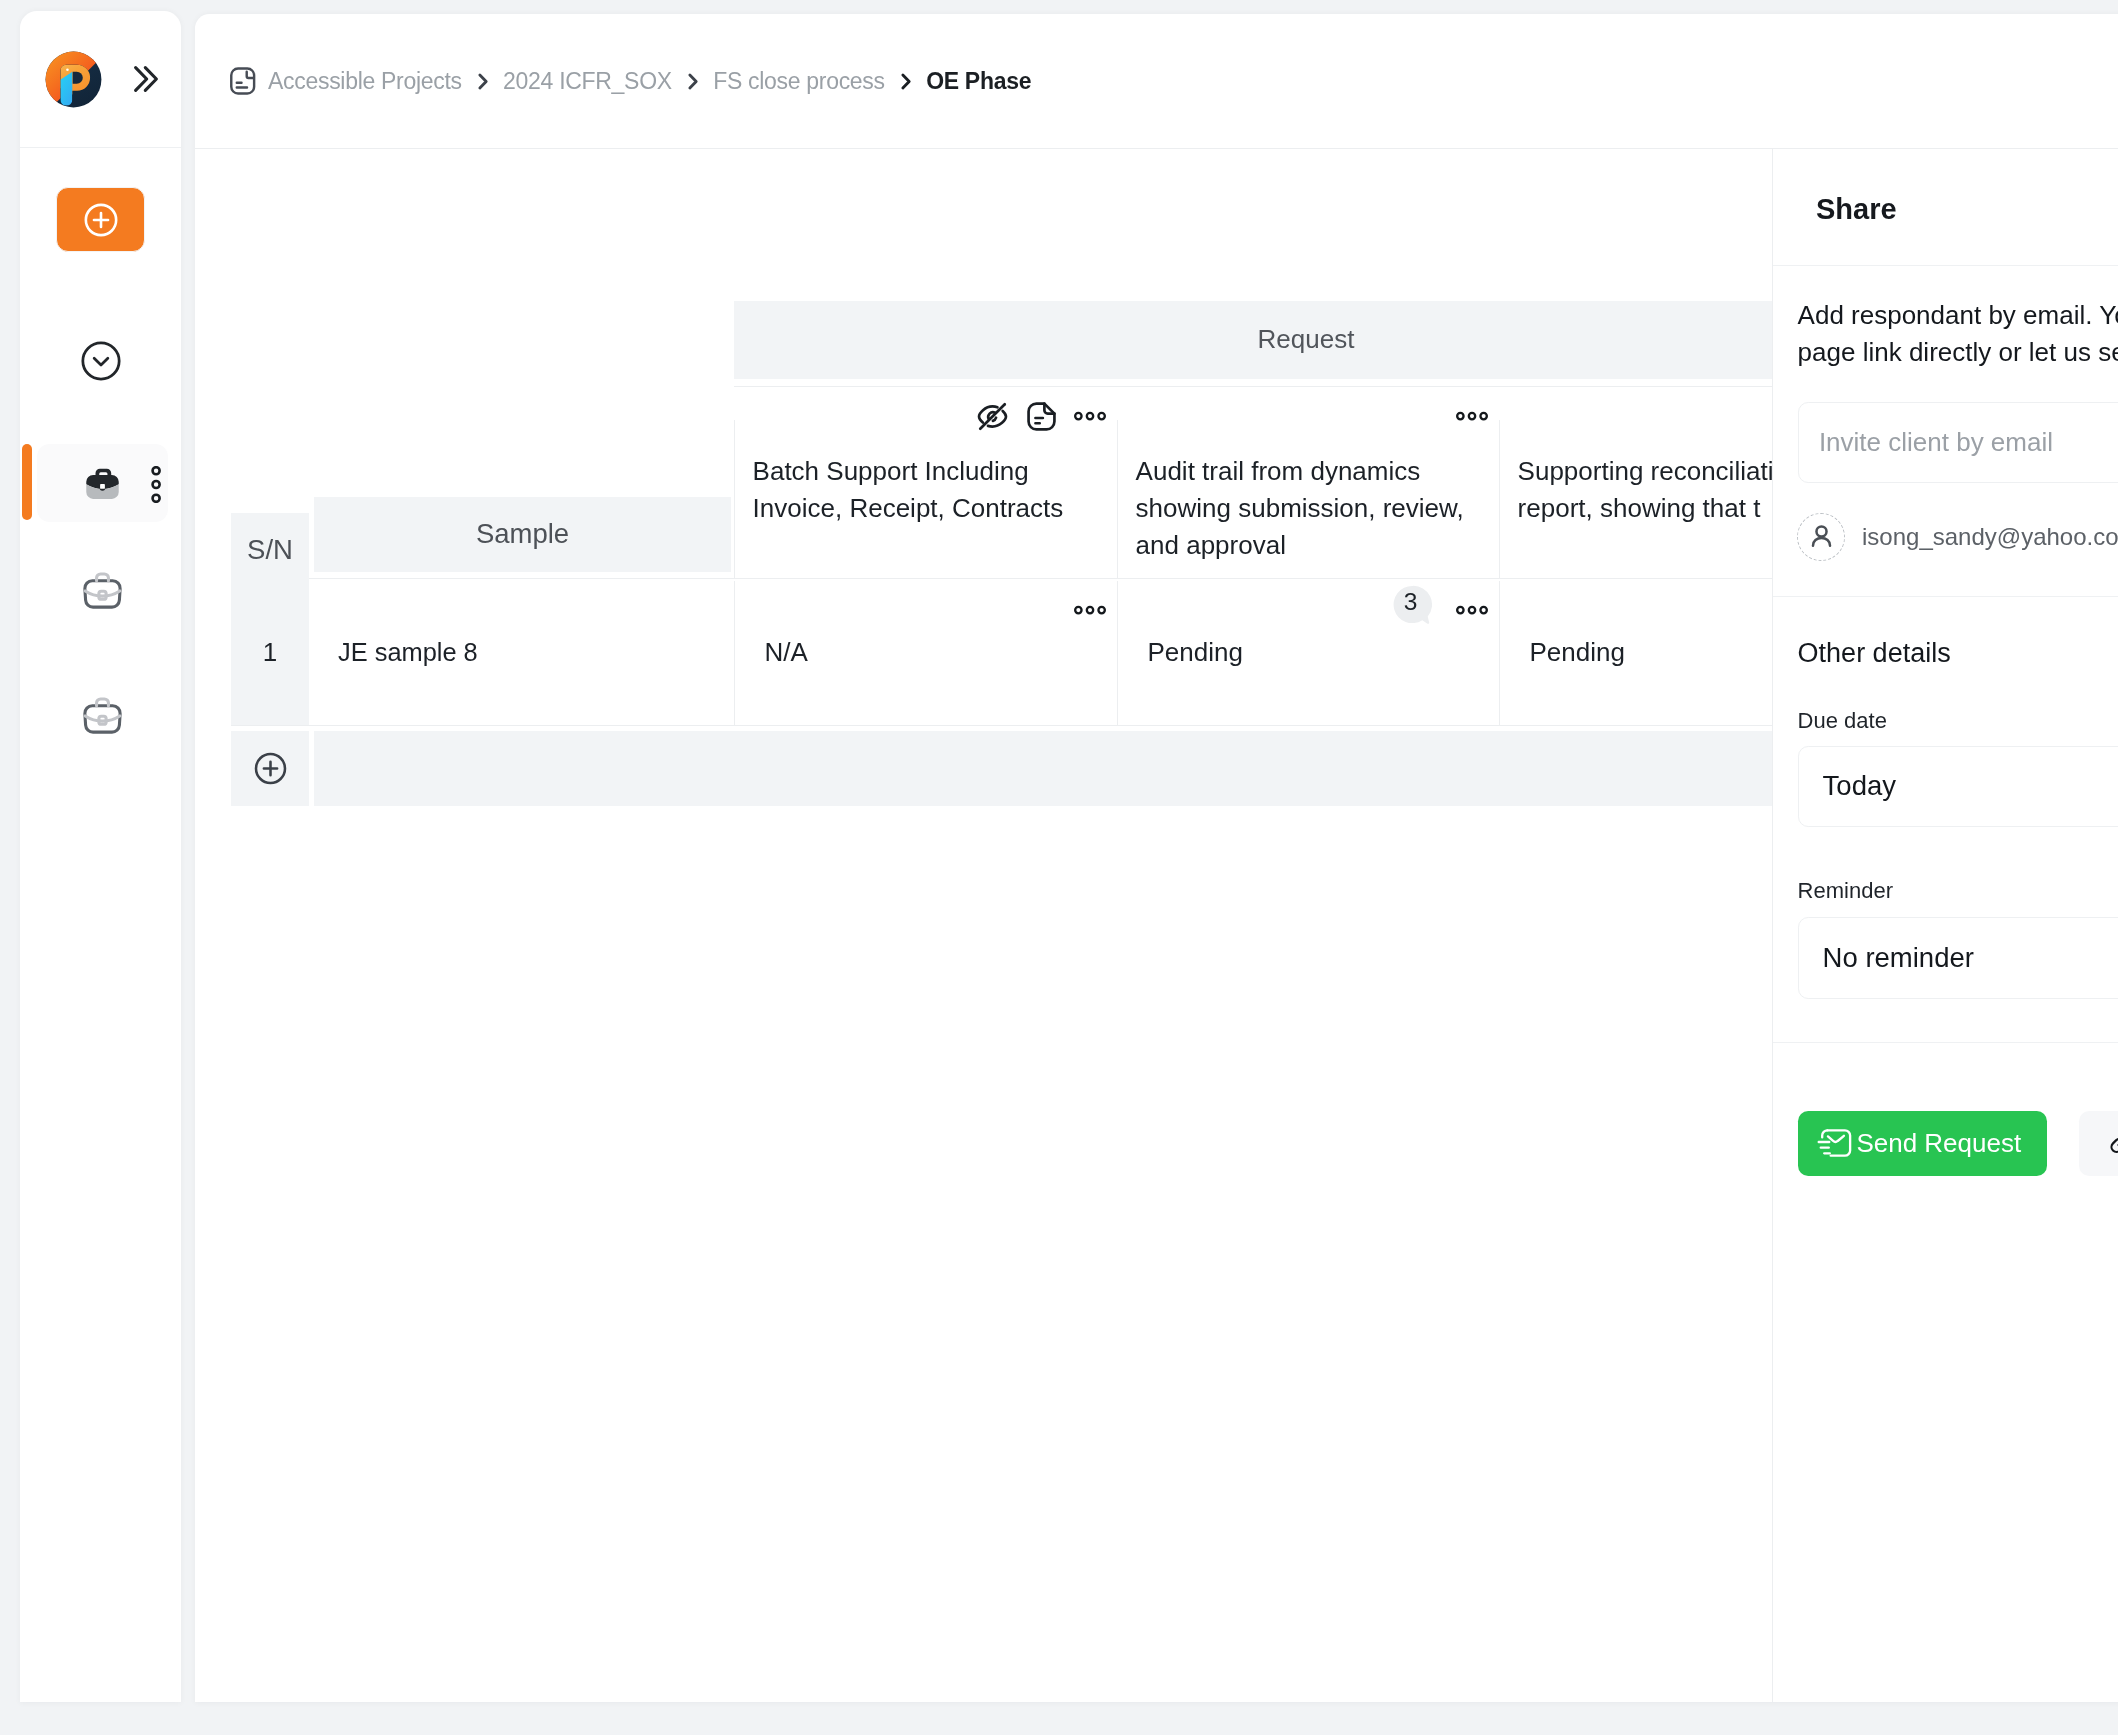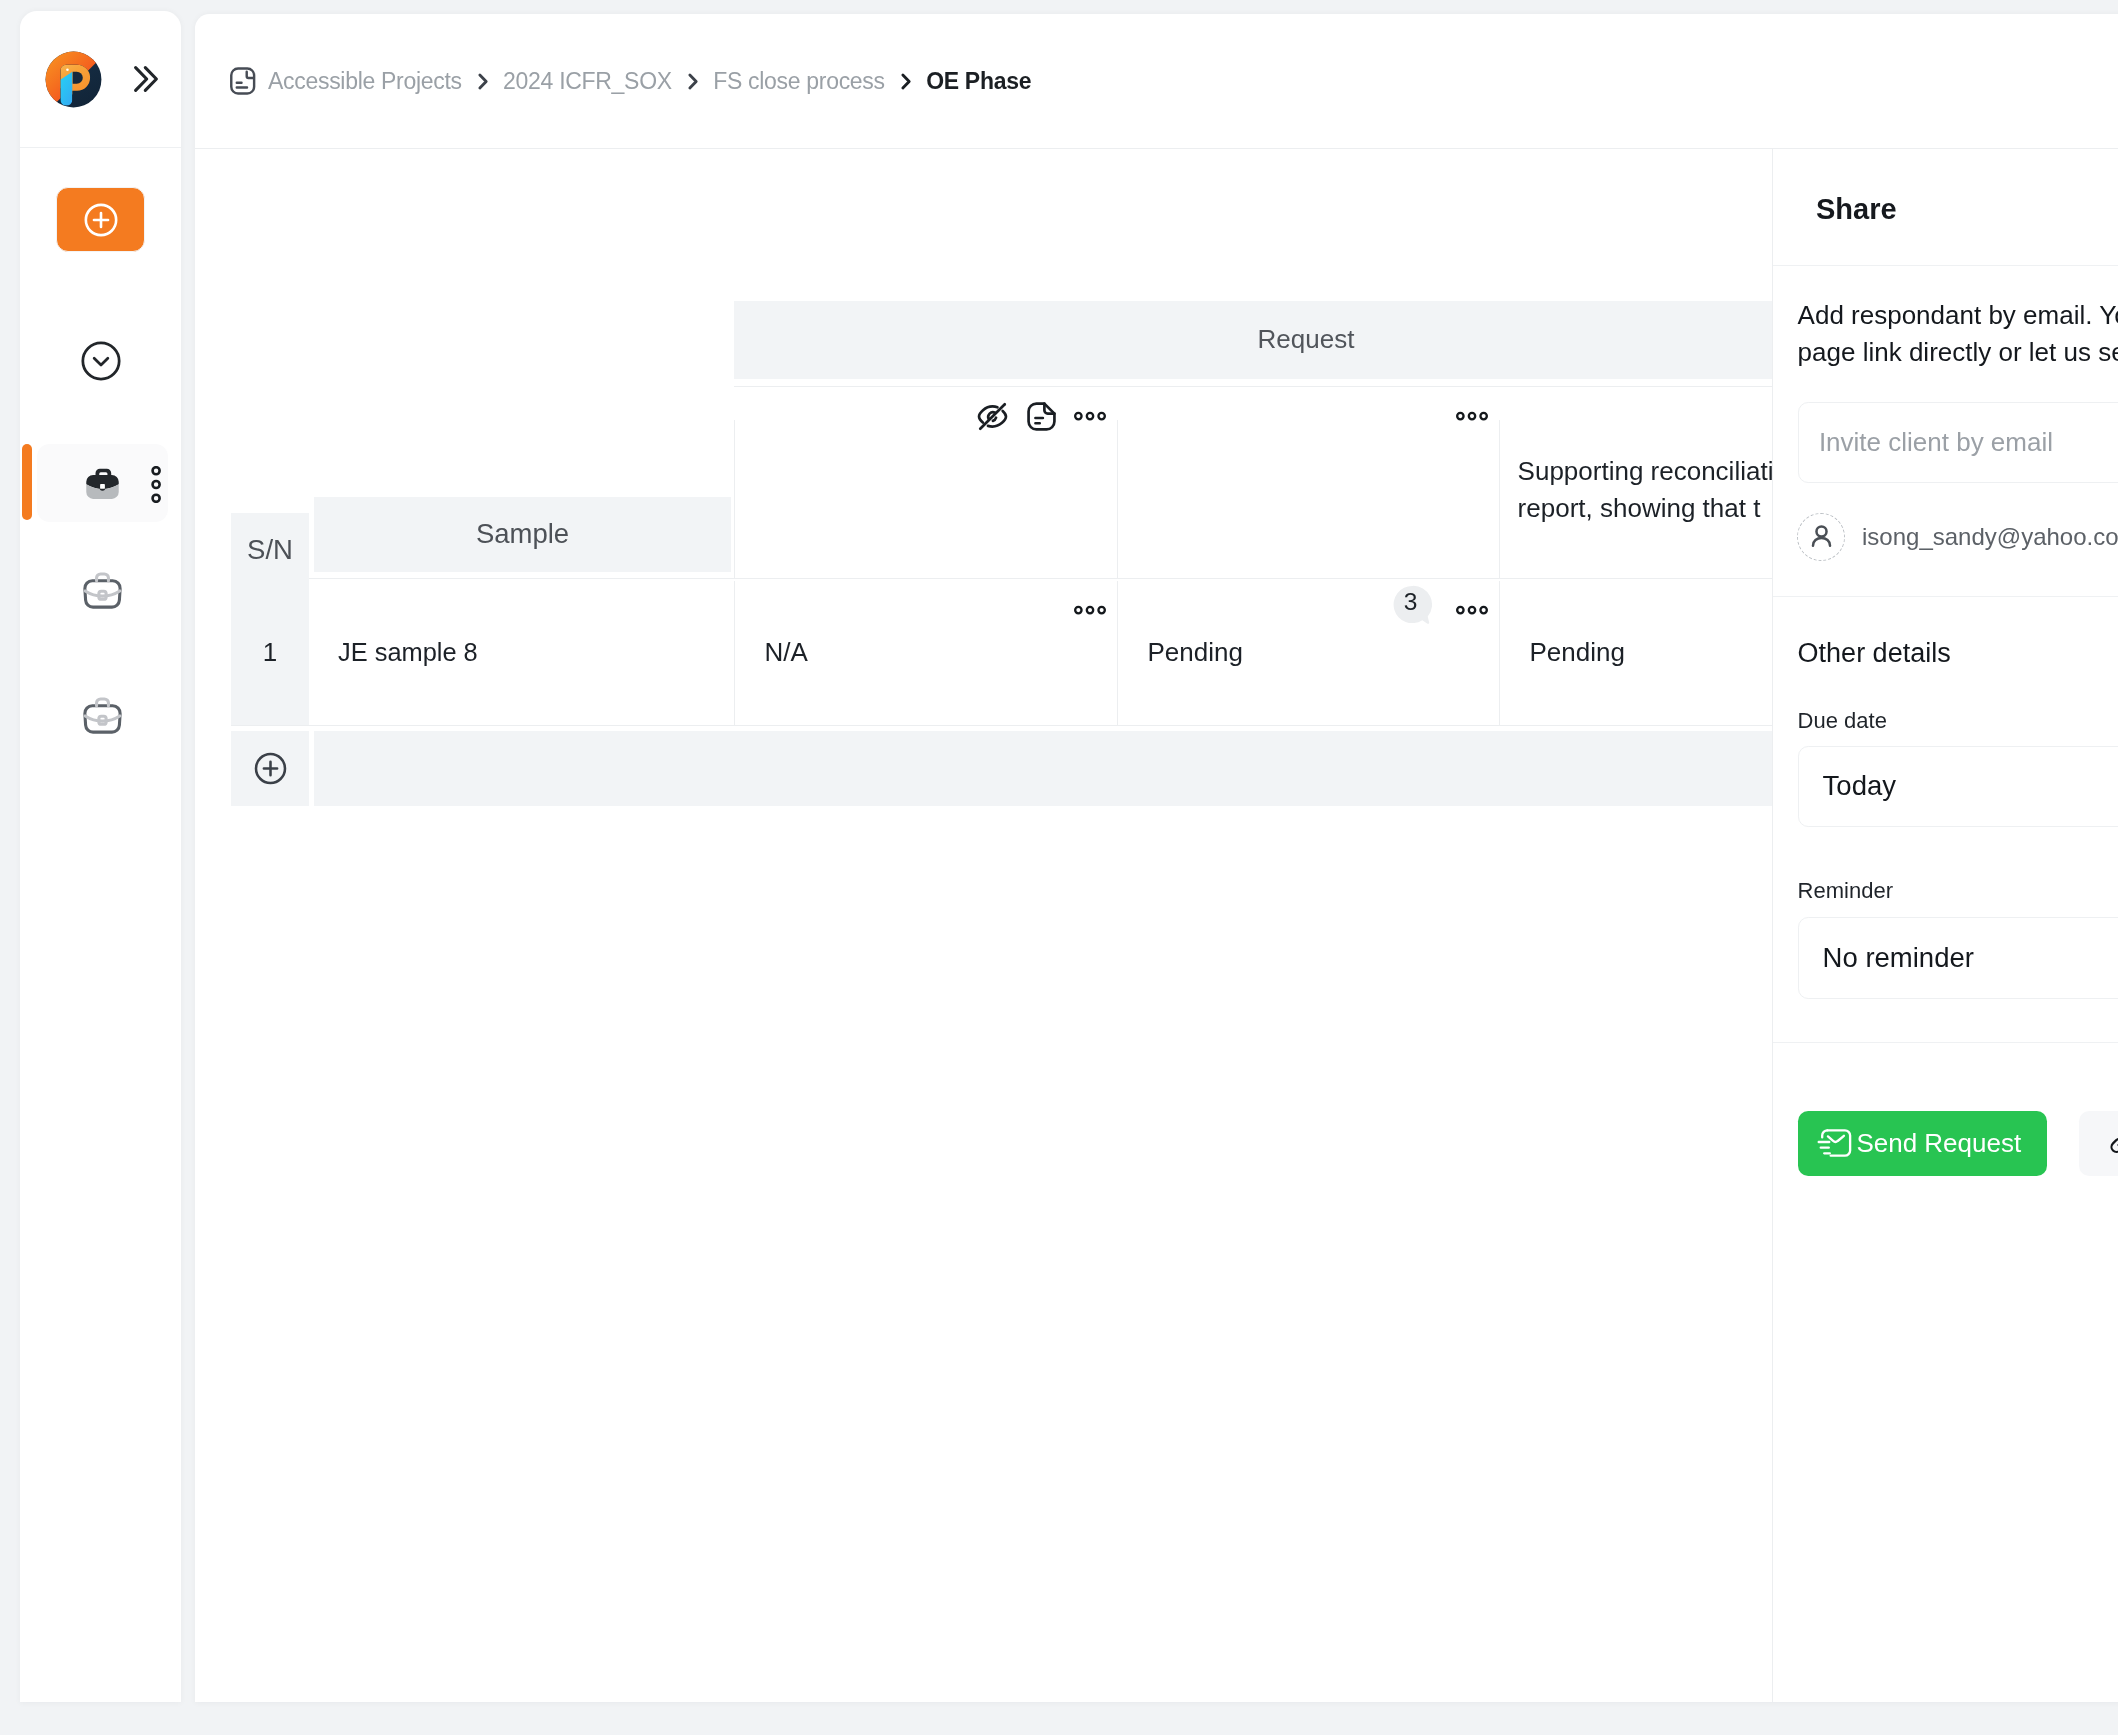--- a/index.html
+++ b/index.html
@@ -286,31 +286,33 @@
             </svg>
           </span>
           <span>
             <svg viewBox="0 0 22 6" width="32" height="10.2" fill="none" stroke="#14181c" stroke-width="1.6">
               <circle cx="3" cy="3" r="2.2"></circle>
                 <circle cx="11" cy="3" r="2.2"></circle>
                 <circle cx="19" cy="3" r="2.2"></circle>
             </svg>
           </span>
         </div>
+        <div class="rq-text">Batch Support Including Invoice, Receipt, Contracts</div>
       </div>
       <div class="rq-col" style="left:886px;width:382px;">
         <div class="rq-icons">
           <span>
             <svg viewBox="0 0 22 6" width="32" height="10.2" fill="none" stroke="#14181c" stroke-width="1.6">
               <circle cx="3" cy="3" r="2.2"></circle>
                 <circle cx="11" cy="3" r="2.2"></circle>
                 <circle cx="19" cy="3" r="2.2"></circle>
             </svg>
           </span>
         </div>
+        <div class="rq-text">Audit trail from dynamics showing submission, review, and approval</div>
       </div>
       <div class="rq-col" style="left:1268px;width:535px;">
         <div class="rq-text">Supporting reconciliation report, showing that t</div>
       </div>
 
       <div class="row-sn">1</div>
       <div class="row-sample">JE sample 8</div>
       <div class="row-cell" style="left:503px;width:383px;">
         <span>N/A</span>
         <span class="cell-dots">

